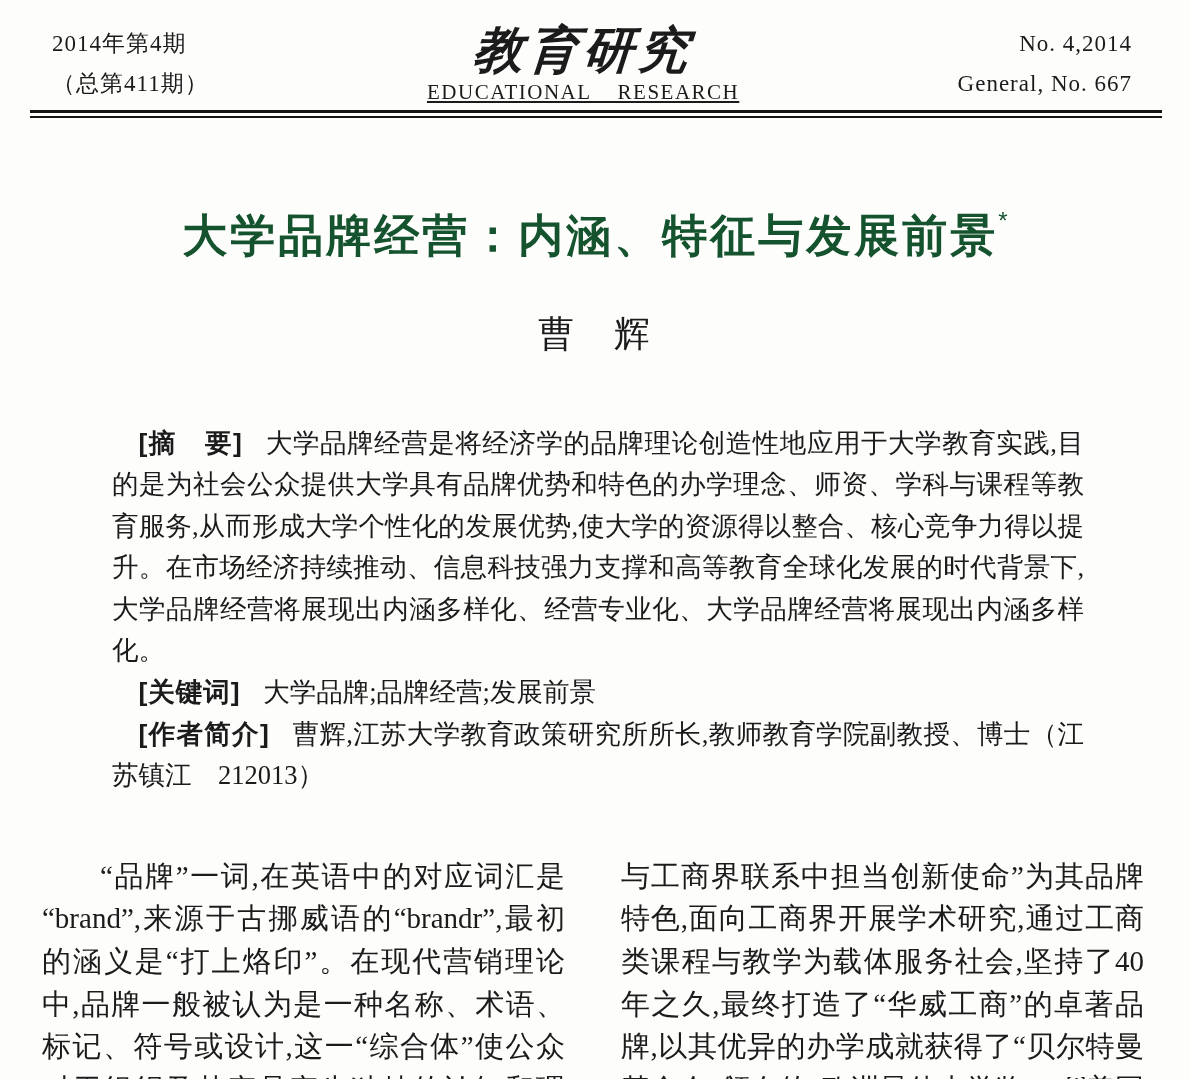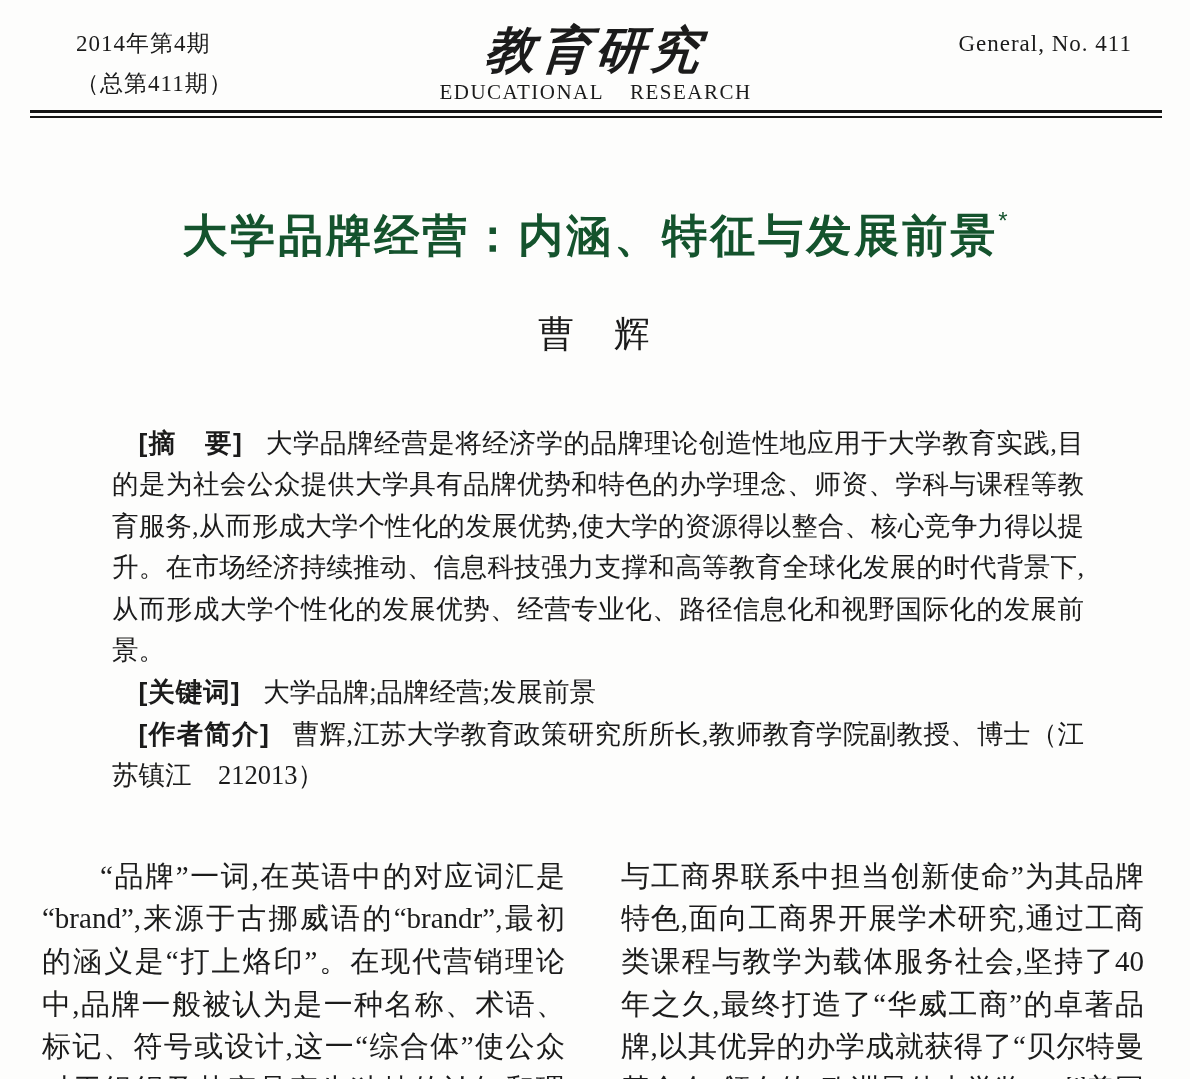--- a/index.html
+++ b/index.html
@@ -12,40 +12,41 @@
     color: #1b1b1b;
     font-family: "Liberation Serif", "DejaVu Serif", serif;
     overflow: hidden;
     position: relative;
   }
   
   .header {
     display: flex;
     justify-content: space-between;
     align-items: flex-start;
-    padding: 24px 58px 0 76px;
+    padding: 24px 58px 0 52px;
   }
   .header-col { font-size: 23px; line-height: 1.75; letter-spacing: 1px; }
   .header-right { text-align: right; }
   .masthead { text-align: center; margin-top: 0; }
   .logo {
     font-size: 50px;
     font-weight: 900;
     font-style: italic;
     letter-spacing: 5px;
     line-height: 1.05;
     transform: skewX(-4deg);
     font-family: "DejaVu Serif", serif;
   }
   .logo-en {
     font-size: 21px;
     letter-spacing: 1.5px;
     word-spacing: 20px;
     margin-top: 3px;
     font-family: "Liberation Serif", serif;
+    text-decoration: underline;
   }
   .double-rule {
     height: 8px;
     border-top: 3px solid #161616;
     border-bottom: 2px solid #161616;
     margin: 5px 28px 0 30px;
   }
   
   .title {
     margin-top: 88px;
@@ -108,32 +109,33 @@
   <header class="header">
     <div class="header-col header-left">
       <div>2014年第4期</div>
       <div>（总第411期）</div>
     </div>
     <div class="masthead">
       <div class="logo">教育研究</div>
       <div class="logo-en">EDUCATIONAL RESEARCH</div>
     </div>
     <div class="header-col header-right">
-      <div>General, No. 411</div>
+      <div>No. 4,2014</div>
+      <div>General, No. 667</div>
     </div>
   </header>
 
   <div class="double-rule"></div>
 
   <h1 class="title"><span>大学品牌经营：内涵、特征与发展前景</span><sup>*</sup></h1>
 
   <div class="author">曹　辉</div>
 
   <section class="front-matter">
-    <p class="fm-para"><span class="fm-label">[摘　要]</span><span>大学品牌经营是将经济学的品牌理论创造性地应用于大学教育实践,目的是为社会公众提供大学具有品牌优势和特色的办学理念、师资、学科与课程等教育服务,从而形成大学个性化的发展优势,使大学的资源得以整合、核心竞争力得以提升。在市场经济持续推动、信息科技强力支撑和高等教育全球化发展的时代背景下,从而形成大学个性化的发展优势、经营专业化、路径信息化和视野国际化的发展前景。</span></p>
+    <p class="fm-para"><span class="fm-label">[摘　要]</span><span>大学品牌经营是将经济学的品牌理论创造性地应用于大学教育实践,目的是为社会公众提供大学具有品牌优势和特色的办学理念、师资、学科与课程等教育服务,从而形成大学个性化的发展优势,使大学的资源得以整合、核心竞争力得以提升。在市场经济持续推动、信息科技强力支撑和高等教育全球化发展的时代背景下,大学品牌经营将展现出内涵多样化、经营专业化、大学品牌经营将展现出内涵多样化。</span></p>
     <p class="fm-para"><span class="fm-label">[关键词]</span><span>大学品牌;品牌经营;发展前景</span></p>
     <p class="fm-para"><span class="fm-label">[作者简介]</span><span>曹辉,江苏大学教育政策研究所所长,教师教育学院副教授、博士（江苏镇江　212013）</span></p>
   </section>
 
   <main class="columns">
     <div class="column">
       <p class="indent-2em">“品牌”一词,在英语中的对应词汇是“brand”,来源于古挪威语的“brandr”,最初的涵义是“打上烙印”。在现代营销理论中,品牌一般被认为是一种名称、术语、标记、符号或设计,这一“综合体”使公众对于组织及其产品产生独特的认知和理解,从而将其与竞争者的产品或服务区分开来。因此,大学品</p>
     </div>
     <div class="column">
       <p><span>与工商界联系中担当创新使命”为其品牌特色,面向工商界开展学术研究,通过工商类课程与教学为载体服务社会,坚持了40 年之久,最终打造了“华威工商”的卓著品牌,以其优异的办学成就获得了“贝尔特曼基金会”颁布的“欧洲最佳大学奖”。</span><sup class="ref">[1]</sup><span>美国哈佛大学凭借其高质量的本科课程体系,360 余年来,历</span></p>

